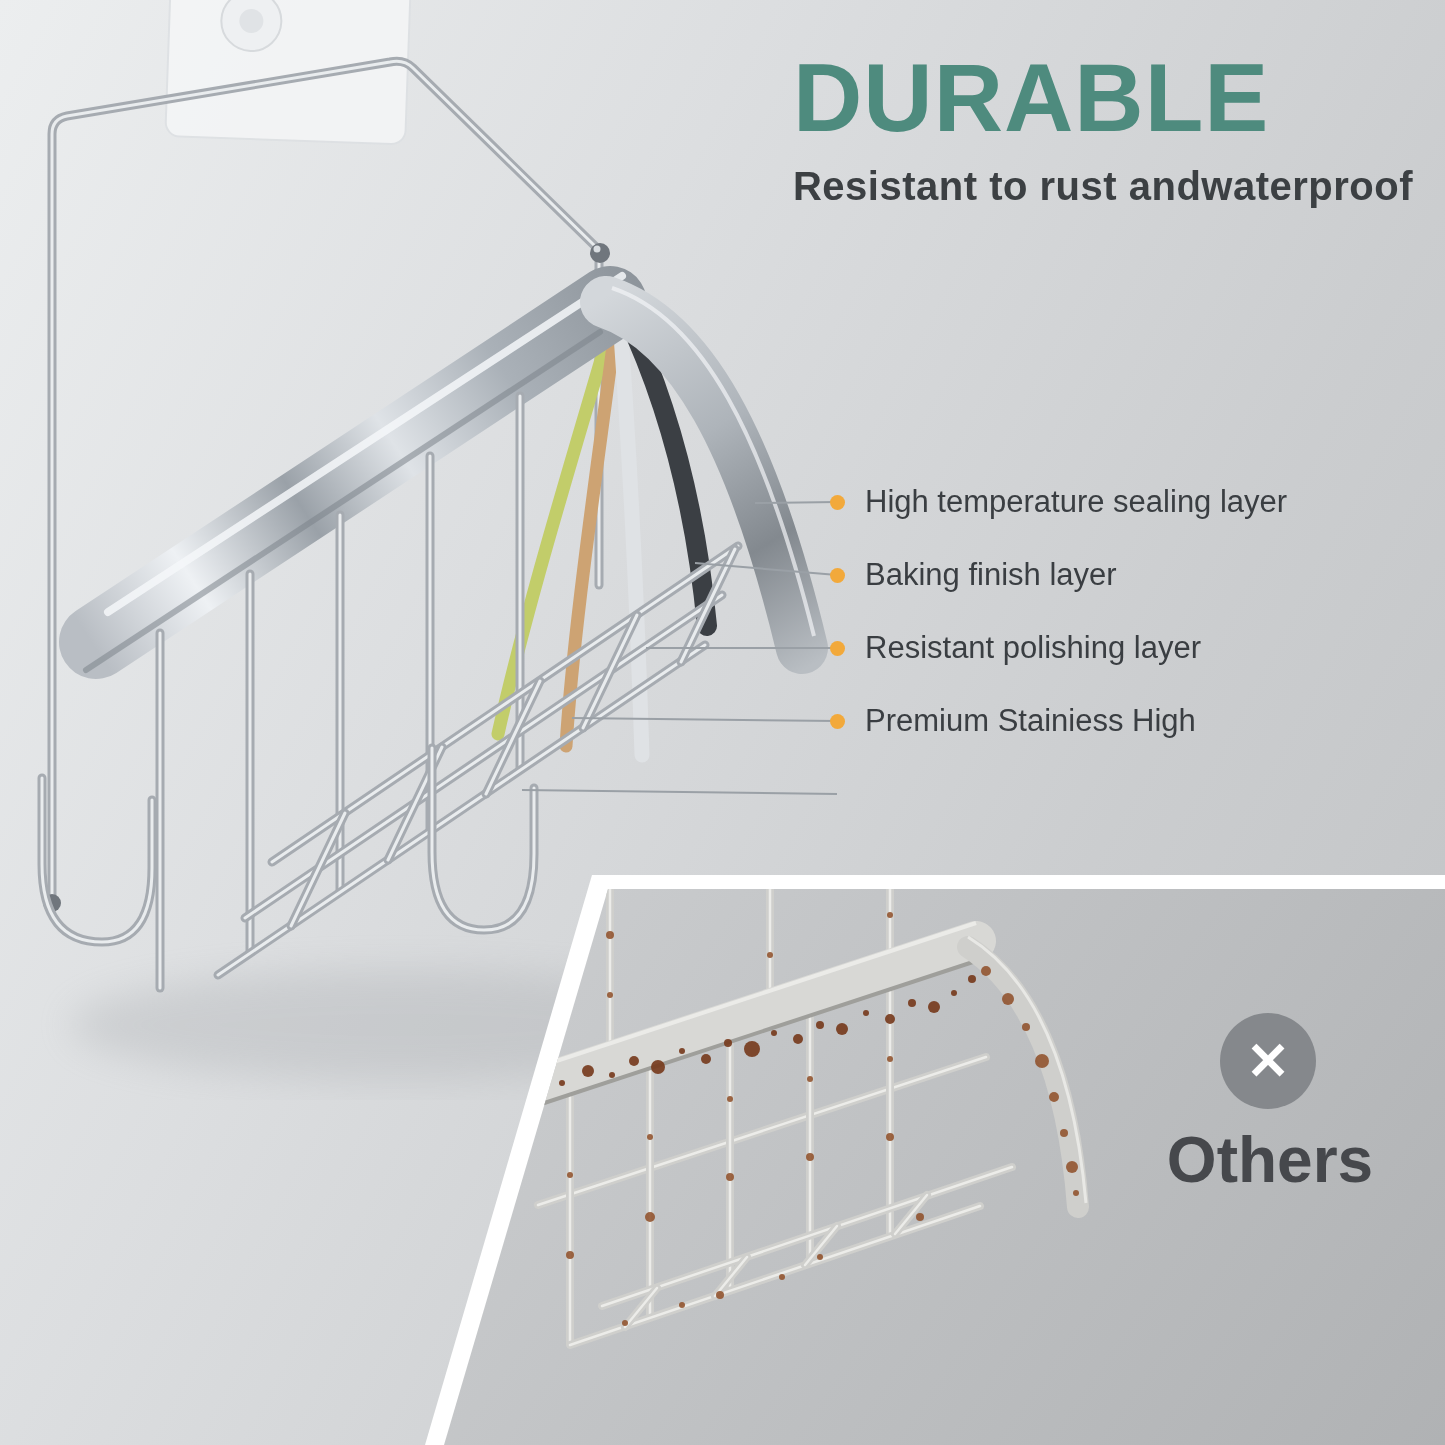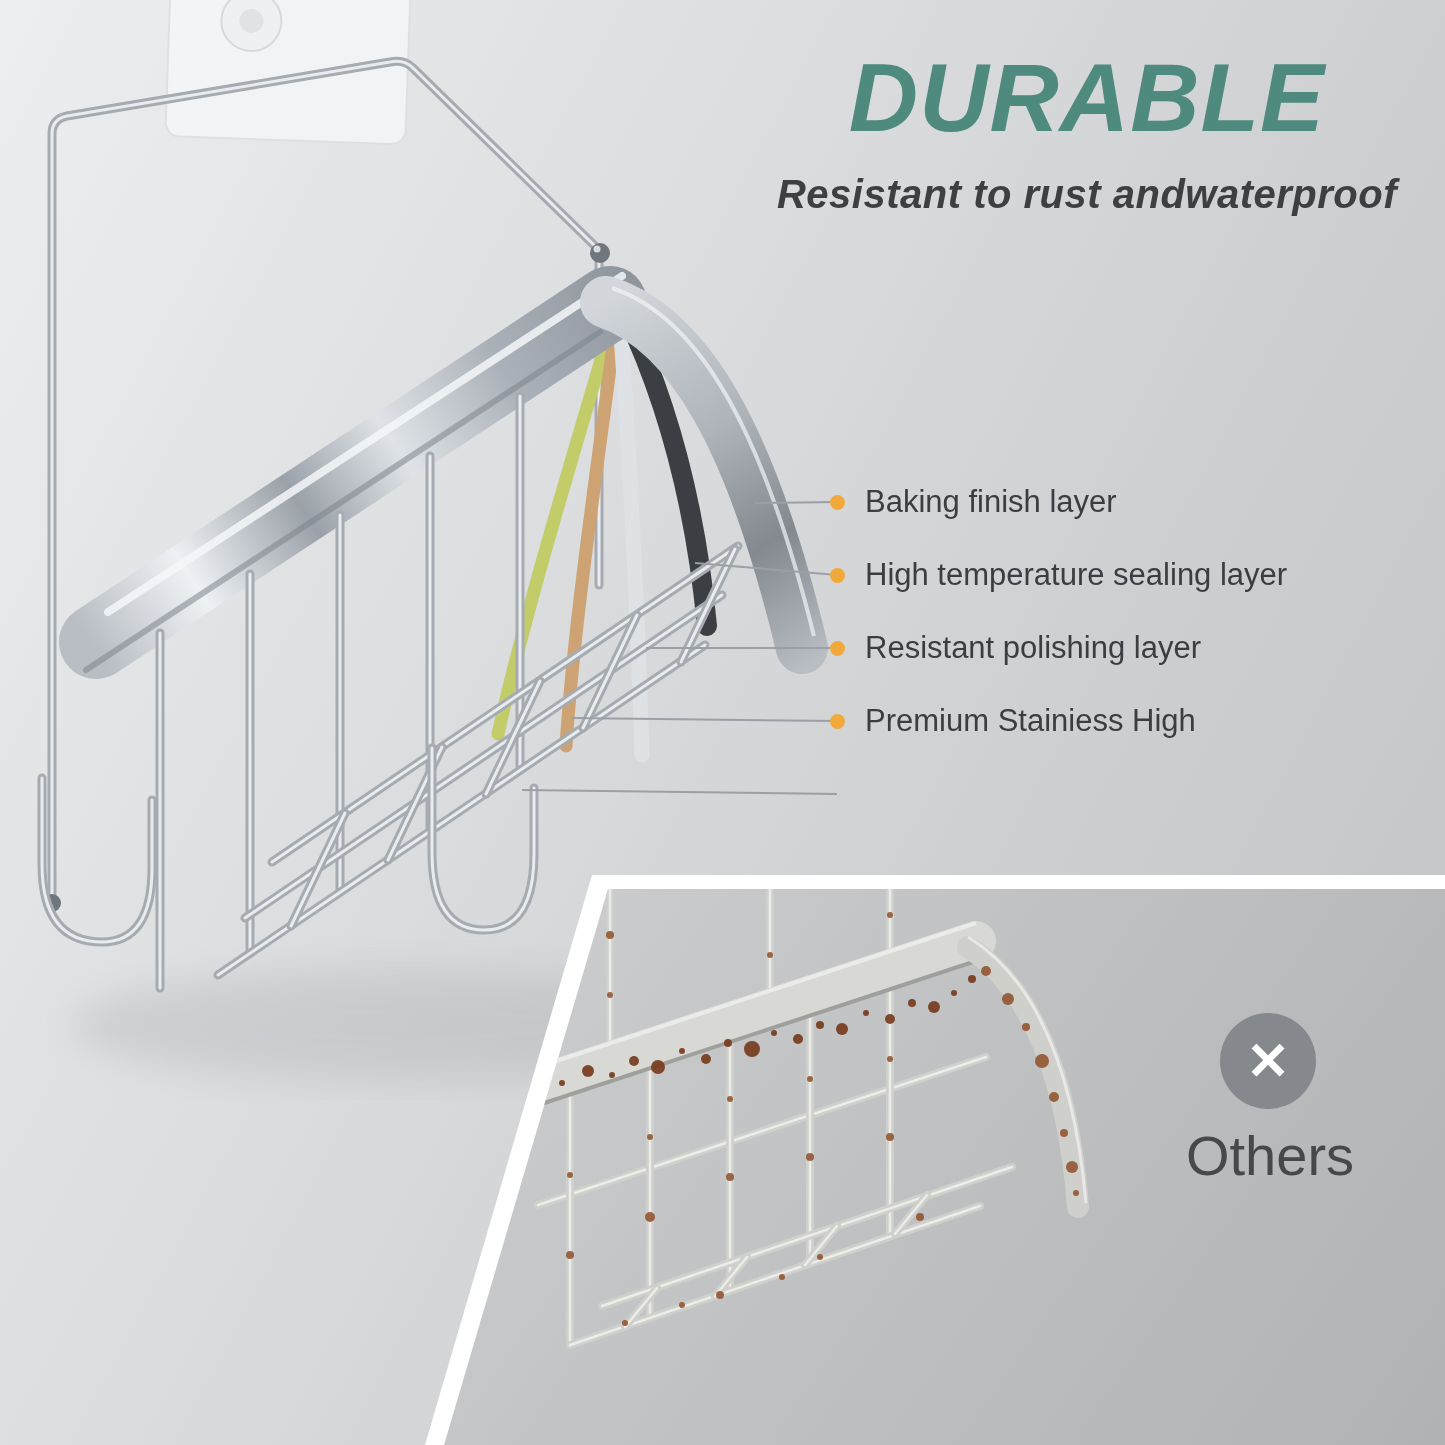--- a/index.html
+++ b/index.html
@@ -9,25 +9,25 @@
     background:linear-gradient(118deg,#eceeef 0%,#dcdee0 35%,#cbcdcf 70%,#c0c2c4 100%);
   }
   svg{display:block;}
   .caddy-svg{position:absolute;left:0;top:0;z-index:1;}
   .wire{stroke:#a6abb1;stroke-width:9;fill:none;stroke-linecap:round;}
   .wireHi{stroke:#e9ecee;stroke-width:3;fill:none;stroke-linecap:round;}
   .rwire{stroke:#cfcfcc;stroke-width:8;fill:none;stroke-linecap:round;}
   .rwireHi{stroke:#ecece9;stroke-width:2.5;fill:none;stroke-linecap:round;}
 
   .title-block{
-    position:absolute;top:50px;right:48px;z-index:4;text-align:center;
-    color:#4E8B7E;font-weight:bold;font-size:96px;line-height:1.0;letter-spacing:1px;font-style:italic;
+    position:absolute;top:50px;right:32px;z-index:4;text-align:left;
+    color:#4E8B7E;font-weight:bold;font-size:96px;line-height:1.0;letter-spacing:1px;
   }
   .subtitle{
-    margin-top:28px;font-size:40px;font-weight:bold;color:#3c4043;letter-spacing:.5px;
+    margin-top:20px;font-size:40px;font-weight:bold;color:#3c4043;letter-spacing:.5px;
   }
   .callouts{position:absolute;left:830px;top:486px;z-index:4;}
   .callout{display:flex;align-items:center;height:32px;margin-bottom:41px;}
   .dot{width:15px;height:15px;border-radius:50%;background:#F2A93B;margin-right:20px;flex:0 0 auto;}
   .callout-label{font-size:31px;color:#3a3e42;white-space:nowrap;}
 
   .callout-lines{position:absolute;left:0;top:0;z-index:3;pointer-events:none;}
 
   .inset-outer{
     position:absolute;left:420px;top:875px;width:1025px;height:570px;z-index:2;
@@ -39,21 +39,21 @@
     background:linear-gradient(125deg,#cdcfd1 0%,#bec0c2 50%,#b0b2b4 100%);
     clip-path:polygon(188px 14px,1025px 14px,1025px 570px,24px 570px);
   }
   .x-badge{
     position:absolute;left:800px;top:138px;width:96px;height:96px;border-radius:50%;
     background:#85888c;color:#ffffff;display:flex;align-items:center;justify-content:center;
     font-size:52px;font-weight:bold;
   }
   .others-label{
     position:absolute;left:690px;top:248px;width:320px;text-align:center;
-    font-size:56px;font-weight:normal;color:#46484c;
+    font-size:64px;font-weight:bold;color:#46484c;
   }
 </style>
 </head>
 <body>
 
 <div id="canvas">
 
   <svg class="caddy-svg" width="845" height="1100" viewBox="0 0 845 1100">
     <defs>
       <linearGradient id="bandGrad" gradientUnits="userSpaceOnUse" x1="90" y1="640" x2="640" y2="280">
@@ -173,25 +173,25 @@
   </svg>
 
   <div class="title-block">
     <div>DURABLE</div>
     <div class="subtitle">Resistant to rust andwaterproof</div>
   </div>
 
   <div class="callouts">
     <div class="callout">
       <span class="dot"></span>
-      <span class="callout-label">Baking finish layer</span>
+      <span class="callout-label">High temperature sealing layer</span>
     </div>
     <div class="callout">
       <span class="dot"></span>
-      <span class="callout-label">High temperature sealing layer</span>
+      <span class="callout-label">Baking finish layer</span>
     </div>
     <div class="callout">
       <span class="dot"></span>
       <span class="callout-label">Resistant polishing layer</span>
     </div>
     <div class="callout">
       <span class="dot"></span>
       <span class="callout-label">Premium Stainiess High</span>
     </div>
   </div>

